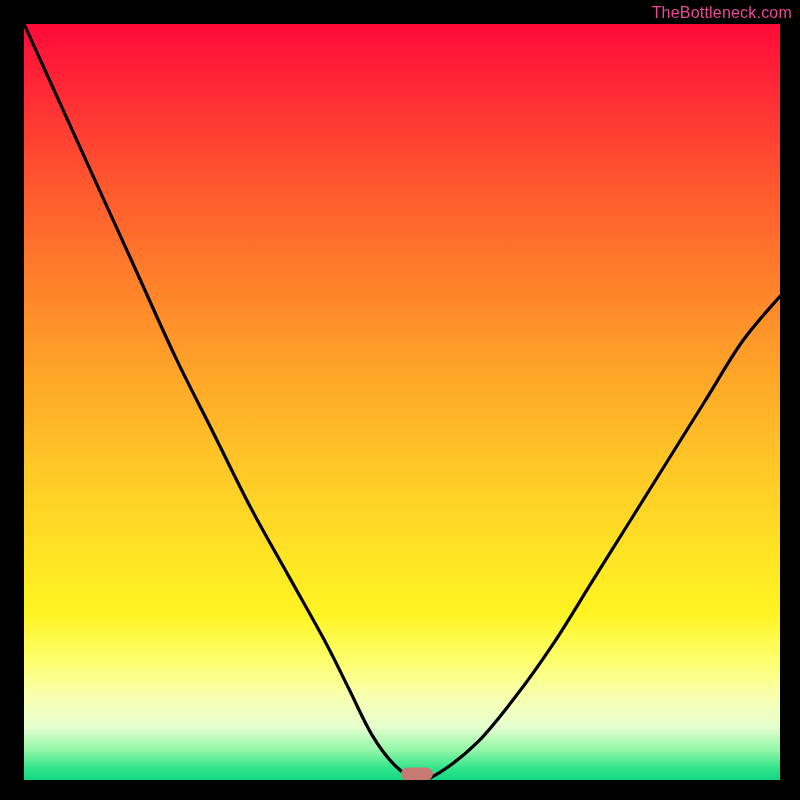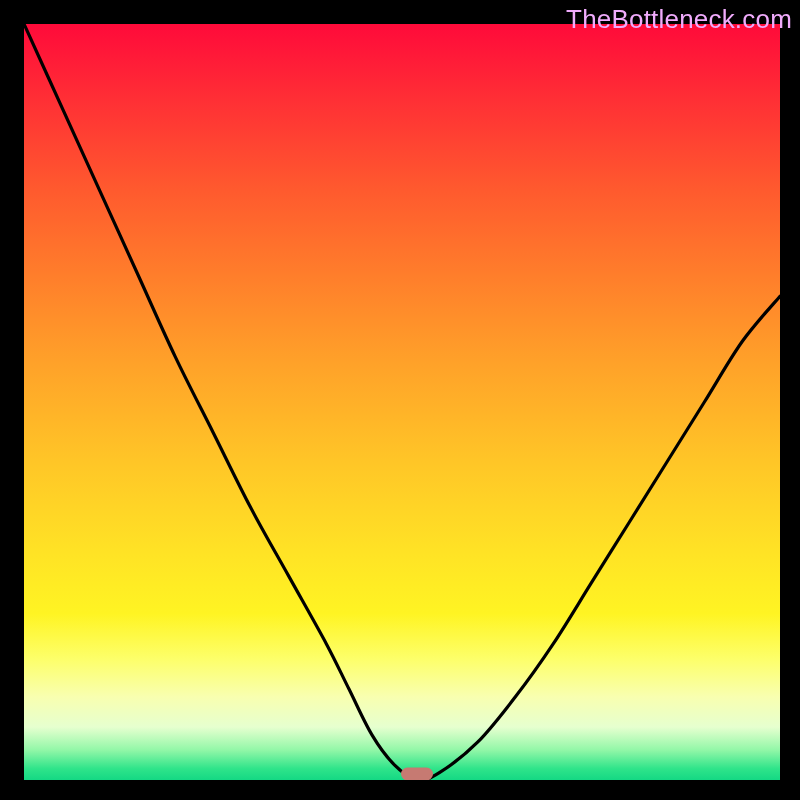--- a/index.html
+++ b/index.html
@@ -54,22 +54,22 @@
     width: 32px;
     height: 13px;
     border-radius: 7px;
     background: #c67a72;
     transform: translate(-50%, -50%);
   }
   .watermark {
     position: absolute;
     top: 4px;
     right: 8px;
-    color: #f0abfc;
-    font-size: 26px;
+    color: #ec4899;
+    font-size: 16px;
     letter-spacing: 0.2px;
   }
 </style>
 </head>
 <body>
 
 <div class="frame">
   <div class="plot-area">
     <div class="gradient"></div>
     <svg class="curve" viewBox="0 0 756 756" preserveAspectRatio="none">

